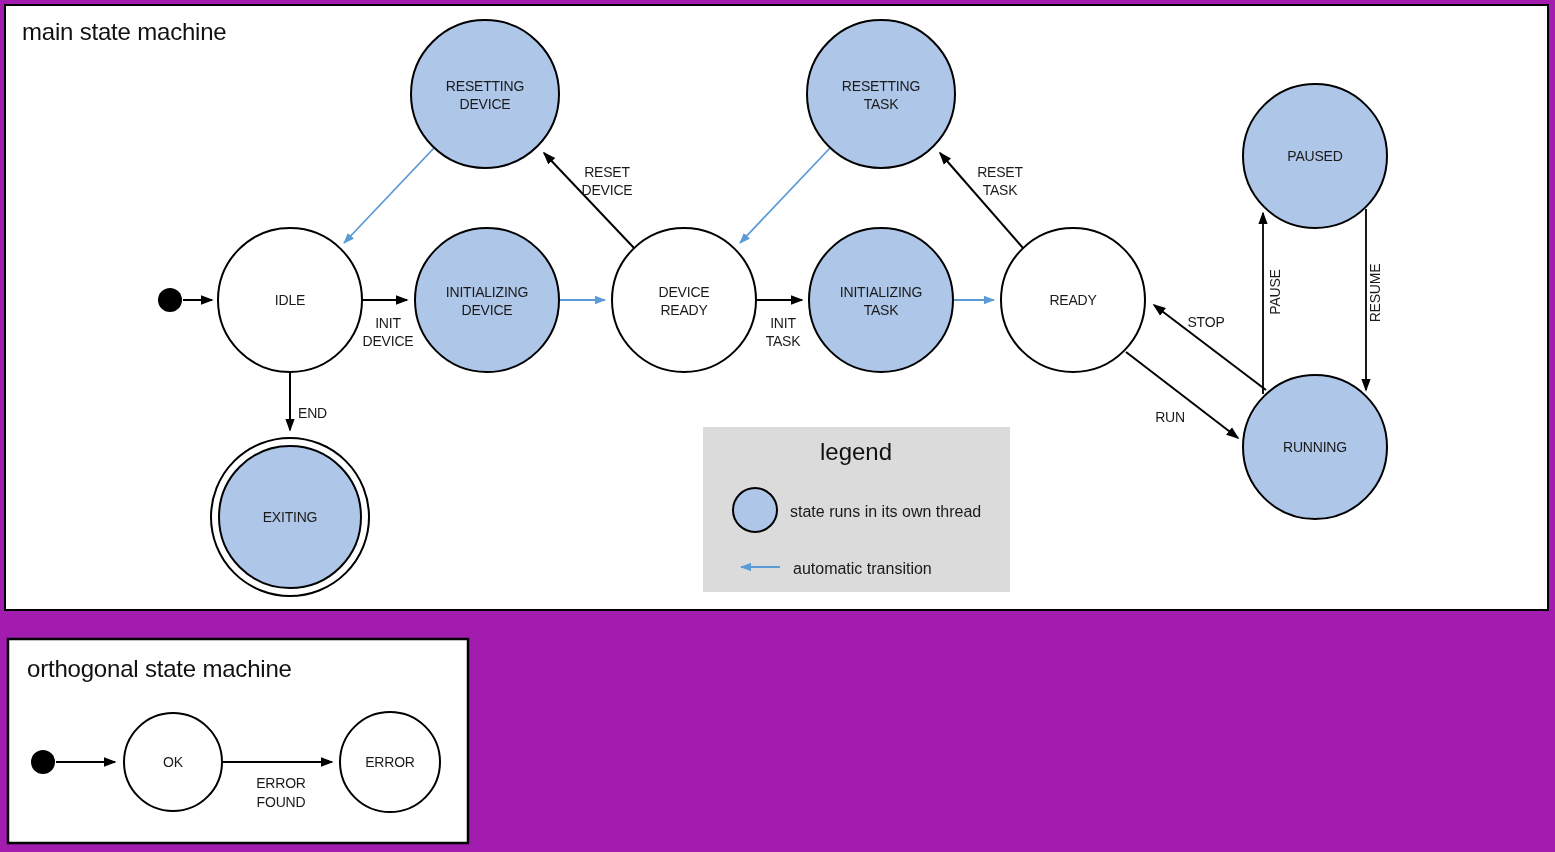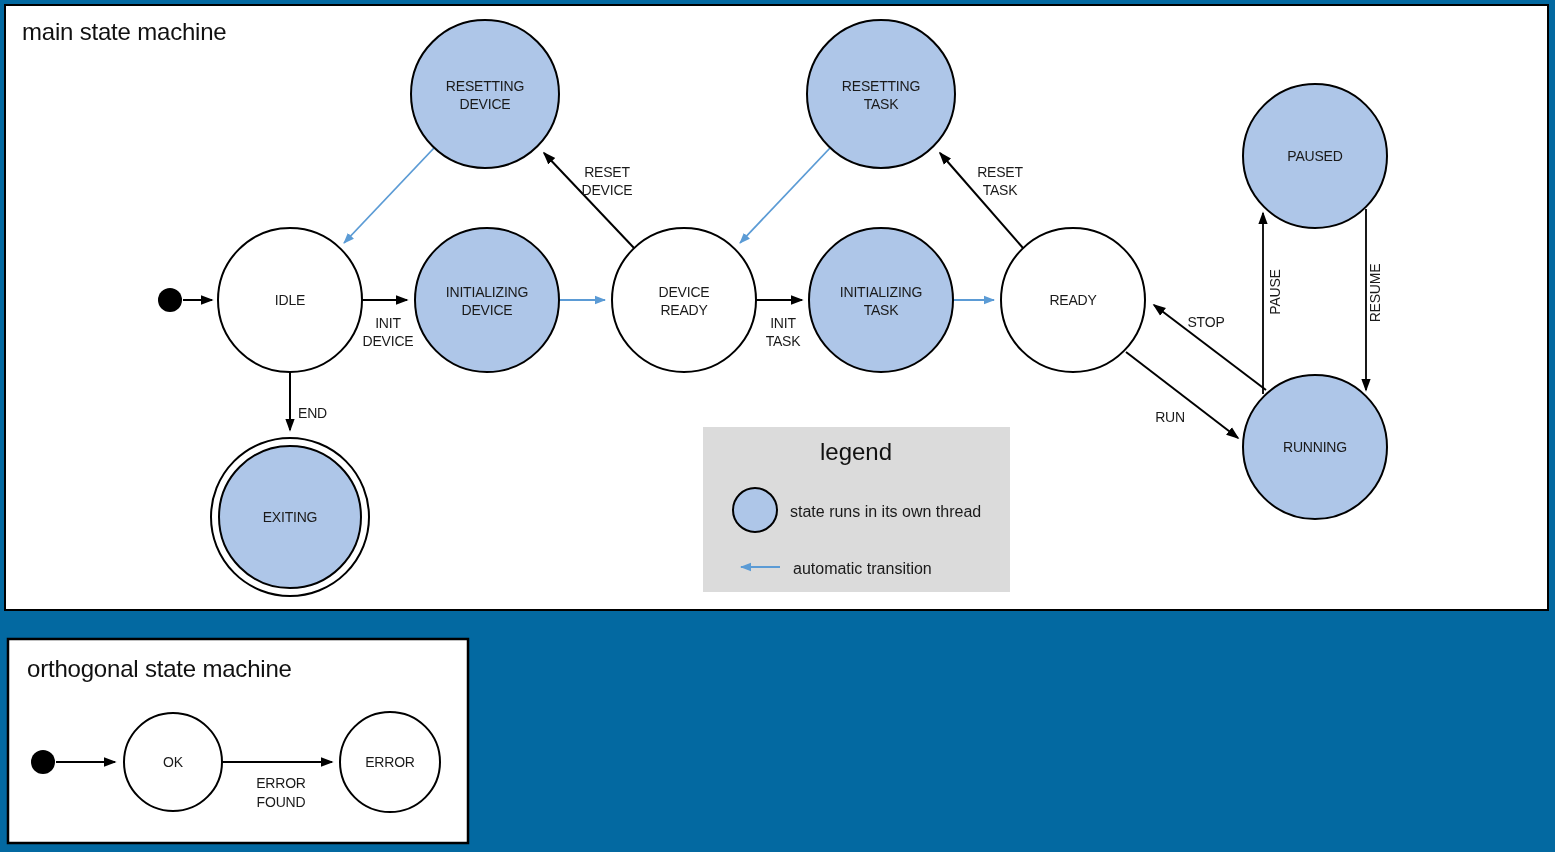--- a/index.html
+++ b/index.html
@@ -1,16 +1,16 @@
 <!DOCTYPE html>
 <html><head>
 <meta charset="utf-8">
 <style>
   html,body{margin:0;padding:0;background:#ffffff;}
-  .canvas-wrap{width:1555px;height:852px;position:relative;background:#0369a1;}
+  .canvas-wrap{width:1555px;height:852px;position:relative;background:#a21caf;}
   svg{display:block;font-family:"Liberation Sans",sans-serif;}
   .box-title{font-size:24px;fill:#111;letter-spacing:-0.2px;}
   .node-label{font-size:14px;fill:#1a1a1a;text-anchor:middle;letter-spacing:-0.2px;}
   .edge-label{font-size:14px;fill:#1a1a1a;text-anchor:middle;letter-spacing:-0.2px;}
   .edge-label-start{font-size:14px;fill:#1a1a1a;text-anchor:start;letter-spacing:-0.2px;}
   .legend-title{font-size:24px;fill:#111;text-anchor:middle;}
   .legend-item-label{font-size:16px;fill:#1a1a1a;text-anchor:start;}
   .frame{fill:#ffffff;stroke:#000;}
   .state-circle{stroke:#000;stroke-width:2;}
   .edge{stroke:#000;stroke-width:2;fill:none;}

